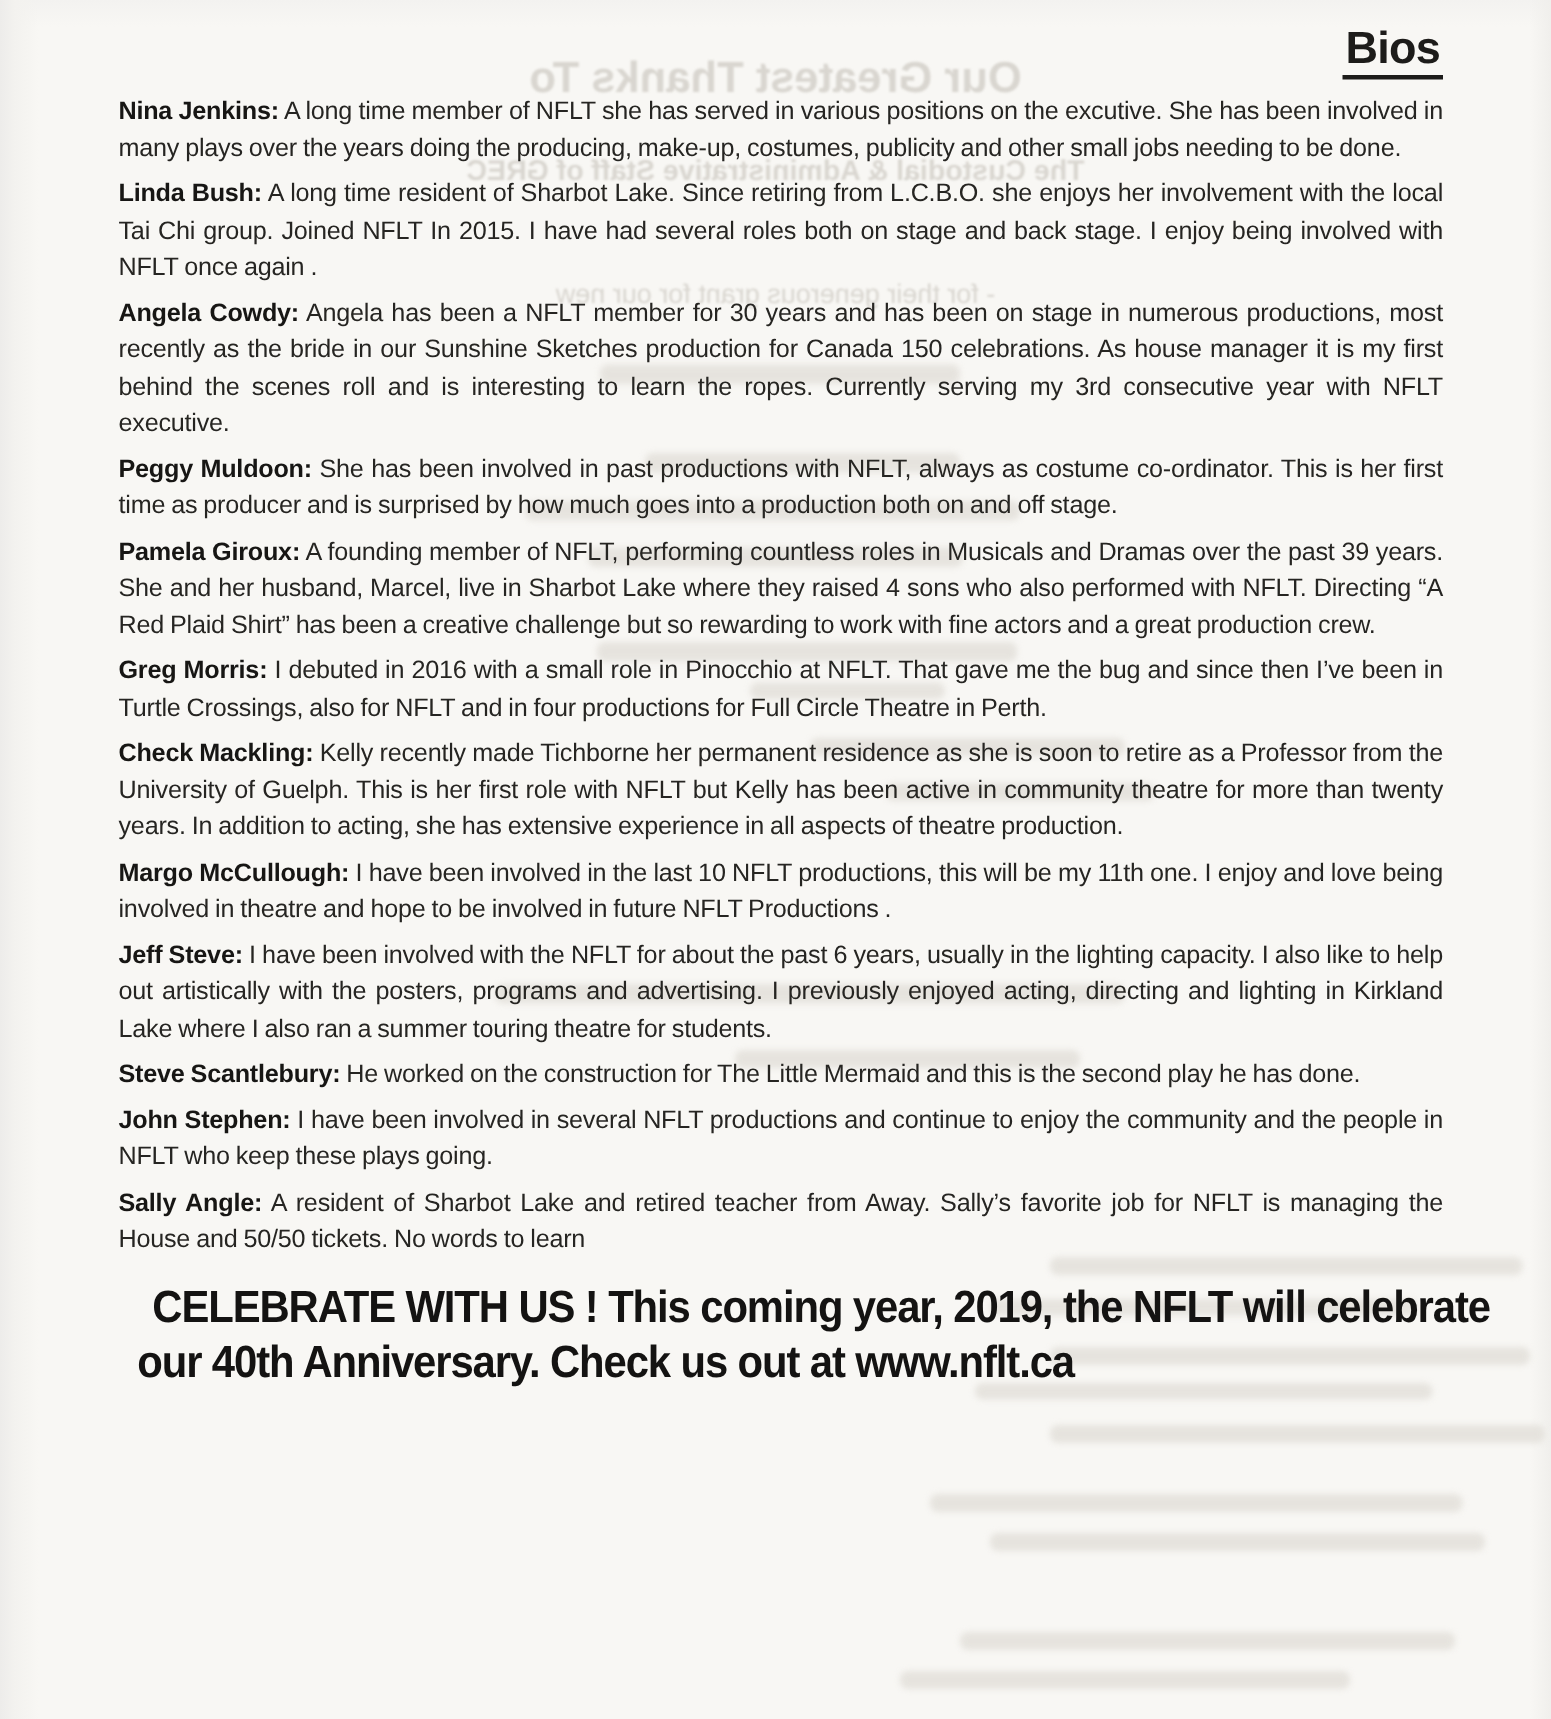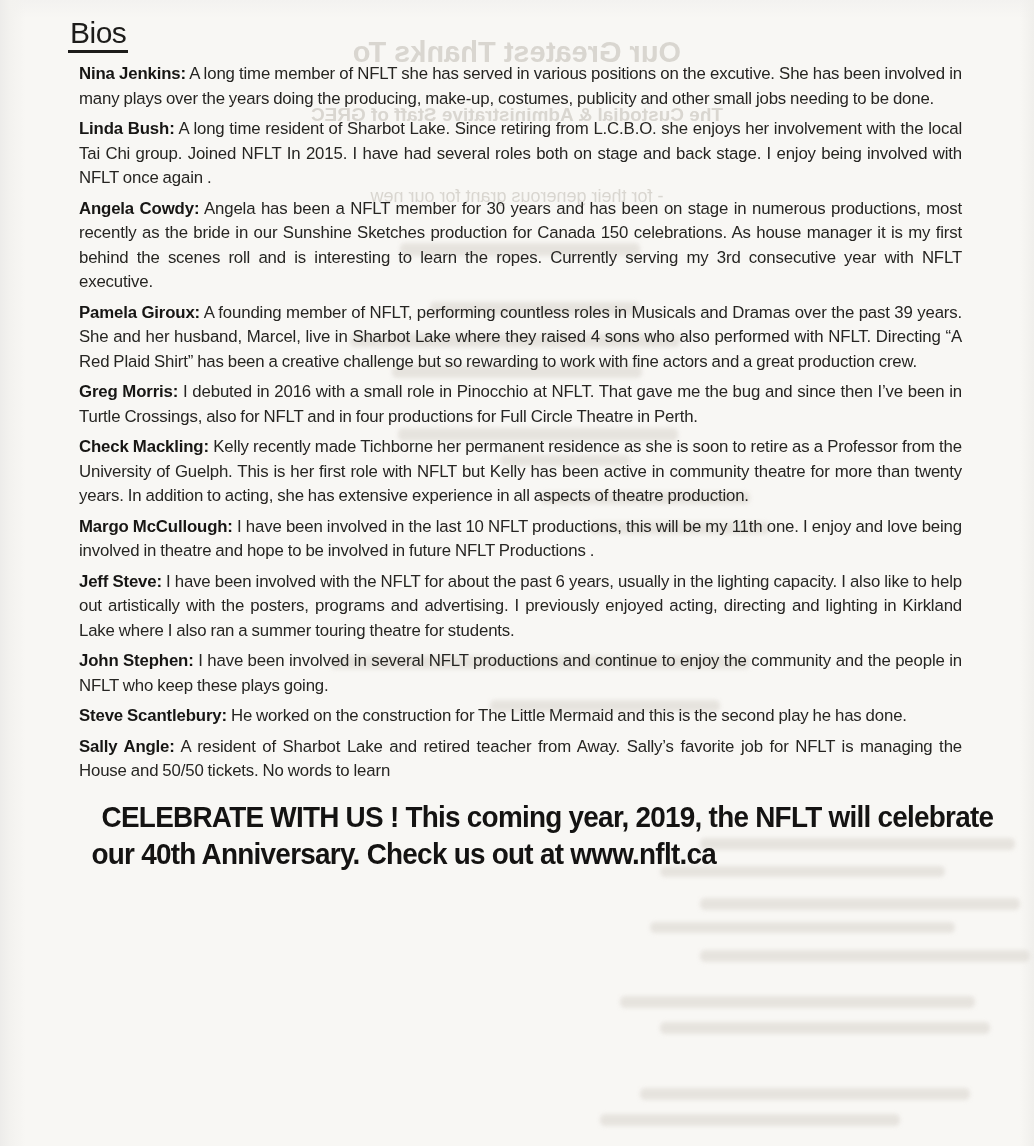--- a/index.html
+++ b/index.html
@@ -27,22 +27,22 @@
     filter:blur(0.6px);
     white-space:nowrap;
   }
   .ghost-bar{
     position:absolute;background:#e2dfd9;border-radius:5px;
     filter:blur(2px);opacity:.8;
   }
   
   .content{position:relative;z-index:1;padding:16px 72px 0 68px;}
   .doc-title{
-    margin:0 0 12px 0;text-align:left;
-    font-size:30px;font-weight:normal;color:#1d1c1a;
+    margin:0 0 12px 0;text-align:right;
+    font-size:30px;font-weight:bold;color:#1d1c1a;
     letter-spacing:-0.5px;
   }
   .doc-title span{
     border-bottom:3px solid #1d1c1a;padding:0 2px 1px 2px;
   }
   .bio{
     margin:0 0 6px 11px;
     font-size:16.8px;line-height:24.5px;color:#262522;
     text-align:justify;letter-spacing:-0.15px;word-spacing:-0.5px;
   }
@@ -87,27 +87,28 @@
     <div class="ghost-bar" style="left:640px;top:1088px;width:330px;height:12px;"></div>
     <div class="ghost-bar" style="left:600px;top:1114px;width:300px;height:12px;"></div>
   </div>
 
   <div class="content">
     <h1 class="doc-title"><span>Bios</span></h1>
 
     <p class="bio"><b>Nina Jenkins:</b> <span>A long time member of NFLT she has served in various positions on the excutive. She has been involved in many plays over the years doing the producing, make-up, costumes, publicity and other small jobs needing to be done.</span></p>
     <p class="bio"><b>Linda Bush:</b> <span>A long time resident of Sharbot Lake. Since retiring from L.C.B.O. she enjoys her involvement with the local Tai Chi group. Joined NFLT In 2015. I have had several roles both on stage and back stage. I enjoy being involved with NFLT once again .</span></p>
     <p class="bio"><b>Angela Cowdy:</b> <span>Angela has been a NFLT member for 30 years and has been on stage in numerous productions, most recently as the bride in our Sunshine Sketches production for Canada 150 celebrations. As house manager it is my first behind the scenes roll and is interesting to learn the ropes. Currently serving my 3rd consecutive year with NFLT executive.</span></p>
+    <p class="bio"><b>Peggy Muldoon:</b> <span>She has been involved in past productions with NFLT, always as costume co-ordinator. This is her first time as producer and is surprised by how much goes into a production both on and off stage.</span></p>
     <p class="bio"><b>Pamela Giroux:</b> <span>A founding member of NFLT, performing countless roles in Musicals and Dramas over the past 39 years. She and her husband, Marcel, live in Sharbot Lake where they raised 4 sons who also performed with NFLT. Directing “A Red Plaid Shirt” has been a creative challenge but so rewarding to work with fine actors and a great production crew.</span></p>
     <p class="bio"><b>Greg Morris:</b> <span>I debuted in 2016 with a small role in Pinocchio at NFLT. That gave me the bug and since then I’ve been in Turtle Crossings, also for NFLT and in four productions for Full Circle Theatre in Perth.</span></p>
     <p class="bio"><b>Check Mackling:</b> <span>Kelly recently made Tichborne her permanent residence as she is soon to retire as a Professor from the University of Guelph. This is her first role with NFLT but Kelly has been active in community theatre for more than twenty years. In addition to acting, she has extensive experience in all aspects of theatre production.</span></p>
     <p class="bio"><b>Margo McCullough:</b> <span>I have been involved in the last 10 NFLT productions, this will be my 11th one. I enjoy and love being involved in theatre and hope to be involved in future NFLT Productions .</span></p>
     <p class="bio"><b>Jeff Steve:</b> <span>I have been involved with the NFLT for about the past 6 years, usually in the lighting capacity. I also like to help out artistically with the posters, programs and advertising. I previously enjoyed acting, directing and lighting in Kirkland Lake where I also ran a summer touring theatre for students.</span></p>
+    <p class="bio"><b>Steve Scantlebury:</b> <span>He worked on the construction for The Little Mermaid and this is the second play he has done.</span></p>
     <p class="bio"><b>John Stephen:</b> <span>I have been involved in several NFLT productions and continue to enjoy the community and the people in NFLT who keep these plays going.</span></p>
-    <p class="bio"><b>Steve Scantlebury:</b> <span>He worked on the construction for The Little Mermaid and this is the second play he has done.</span></p>
     <p class="bio"><b>Sally Angle:</b> <span>A resident of Sharbot Lake and retired teacher from Away. Sally’s favorite job for NFLT is managing the House and 50/50 tickets. No words to learn</span></p>
 
     <div class="footer-banner">
       <span class="squeeze">CELEBRATE WITH US ! This coming year, 2019, the NFLT will celebrate</span><br>
       <span class="squeeze">our 40th Anniversary. Check us out at  www.nflt.ca</span>
     </div>
   </div>
 
 </div>
 

